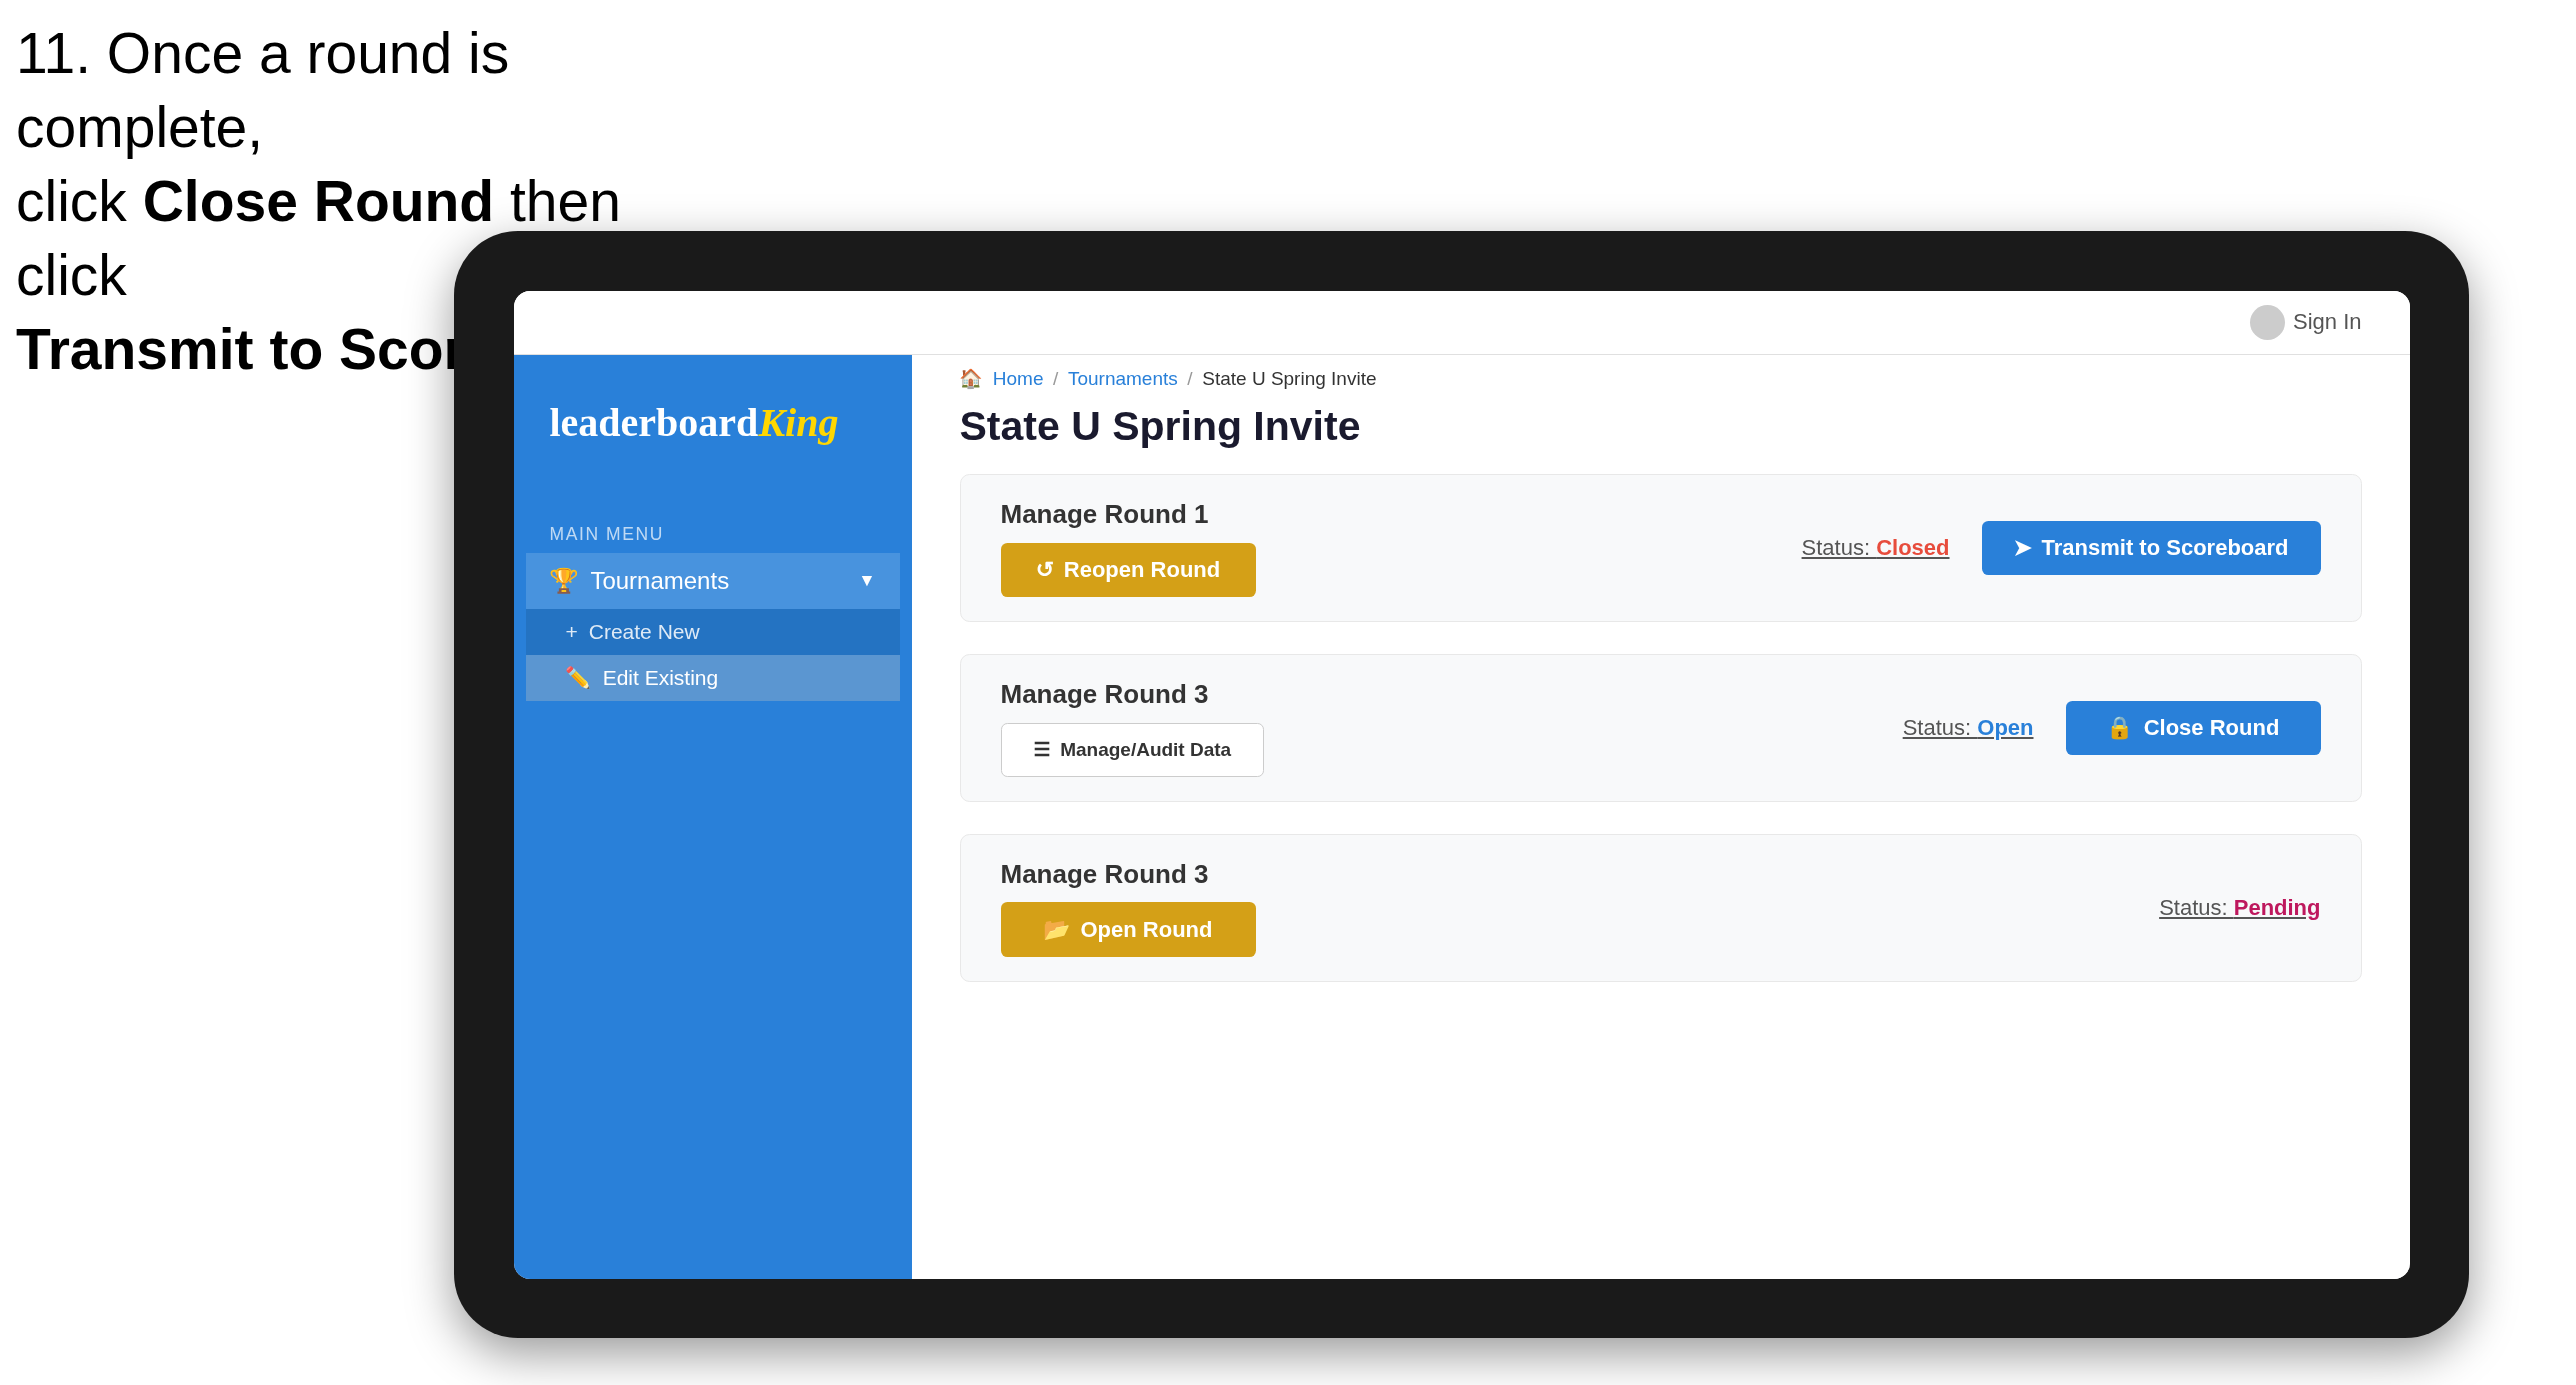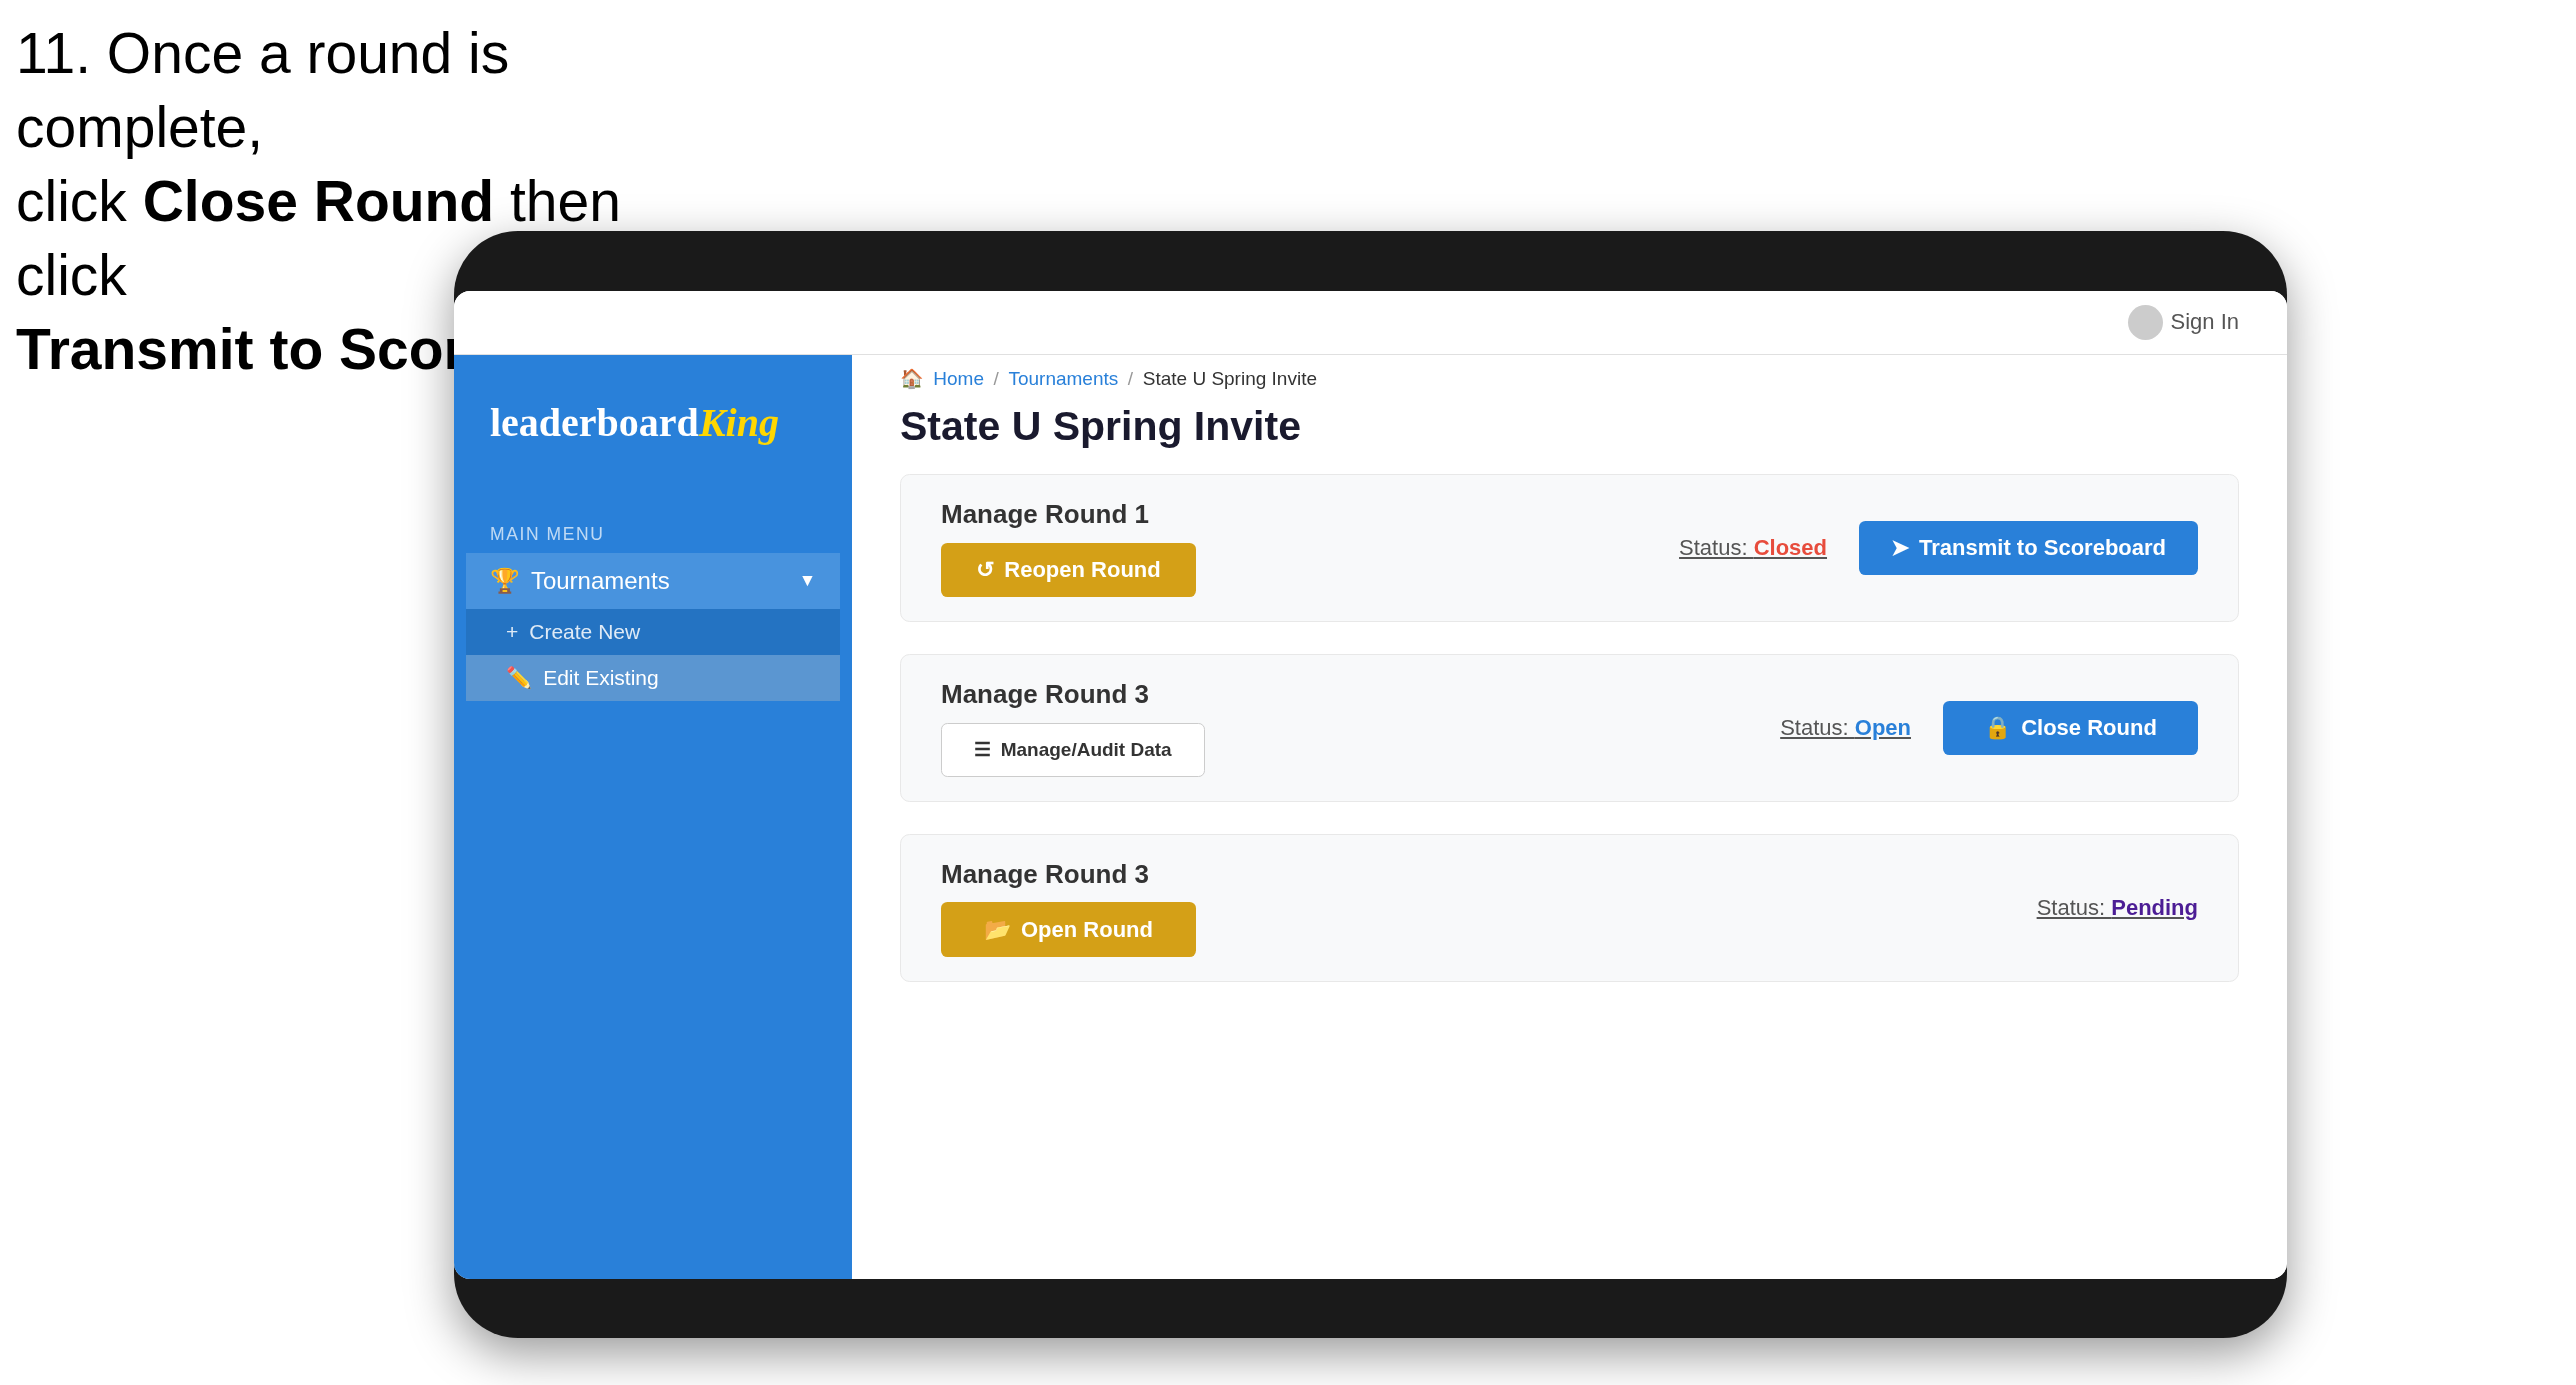--- a/index.html
+++ b/index.html
@@ -25,21 +25,21 @@
     }
     .instruction-text strong {
       font-weight: 700;
     }
 
     
     .tablet-outer {
       position: absolute;
       top: 231px;
       left: 454px;
-      width: 1833px;
+      width: 2015px;
       height: 1107px;
       background: #1a1a1a;
       border-radius: 64px;
       display: flex;
       align-items: center;
       justify-content: center;
       box-shadow: 0 16px 48px rgba(0,0,0,0.4);
     }
 
     .tablet-screen {
@@ -224,21 +224,21 @@
     .status-label {
       font-size: 22px;
       color: #555;
       text-decoration: underline;
     }
     .status-label .status-value {
       font-weight: 600;
     }
     .status-closed { color: #e74c3c; }
     .status-open { color: #2980d9; }
-    .status-pending { color: #4c1d95; }
+    .status-pending { color: #be185d; }
 
     .btn {
       padding: 14.3px 32px;
       border-radius: 6.4px;
       border: none;
       font-size: 22px;
       font-weight: 600;
       cursor: pointer;
       display: flex;
       align-items: center;

